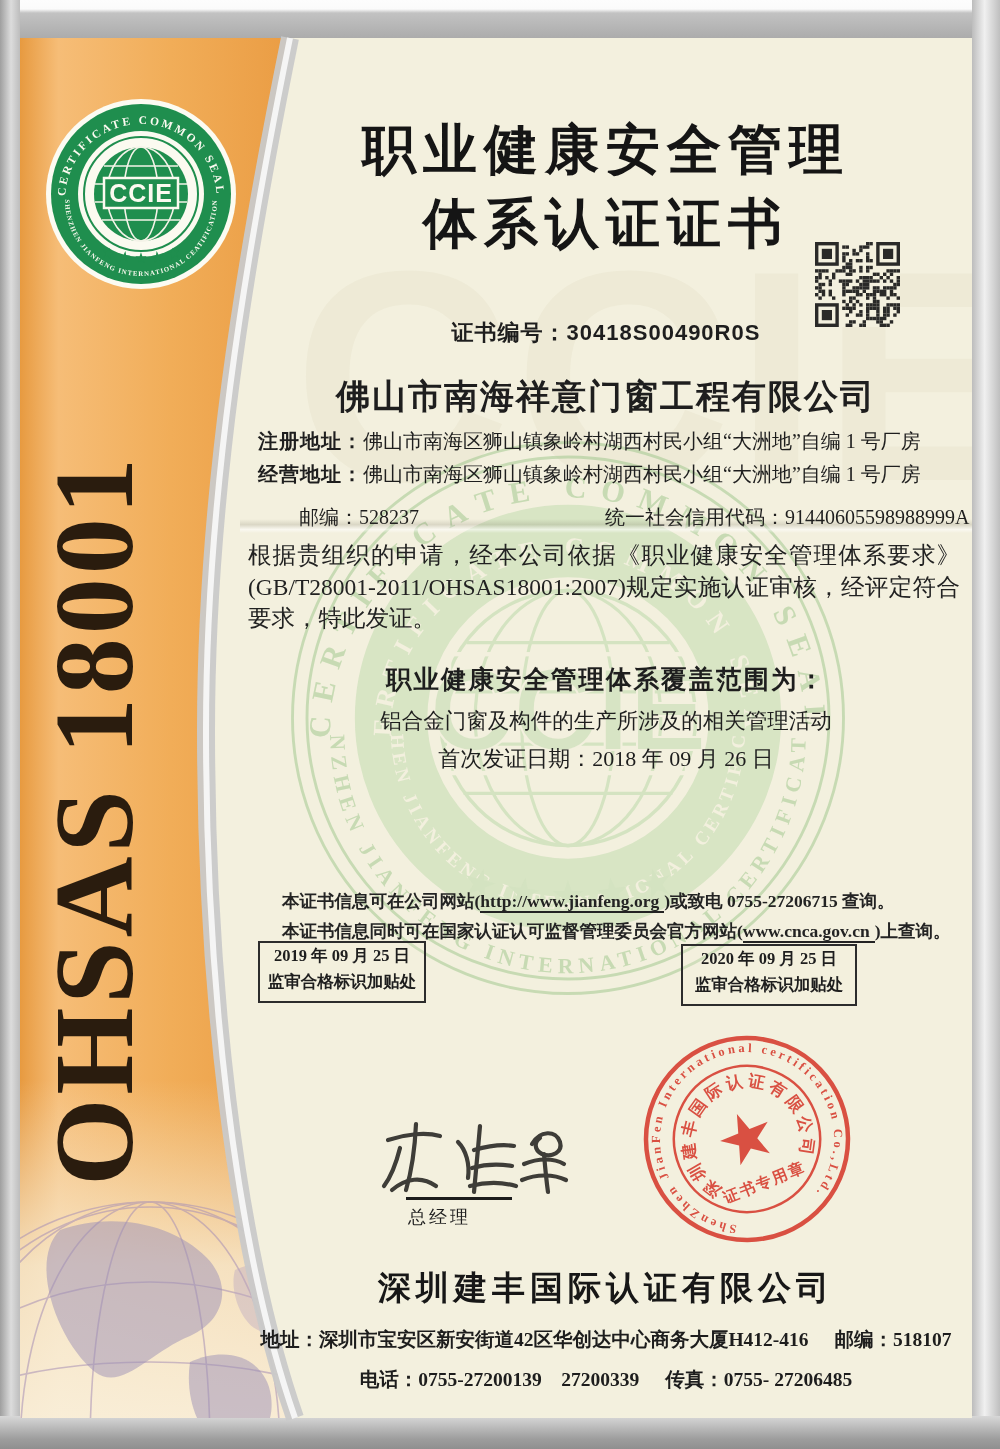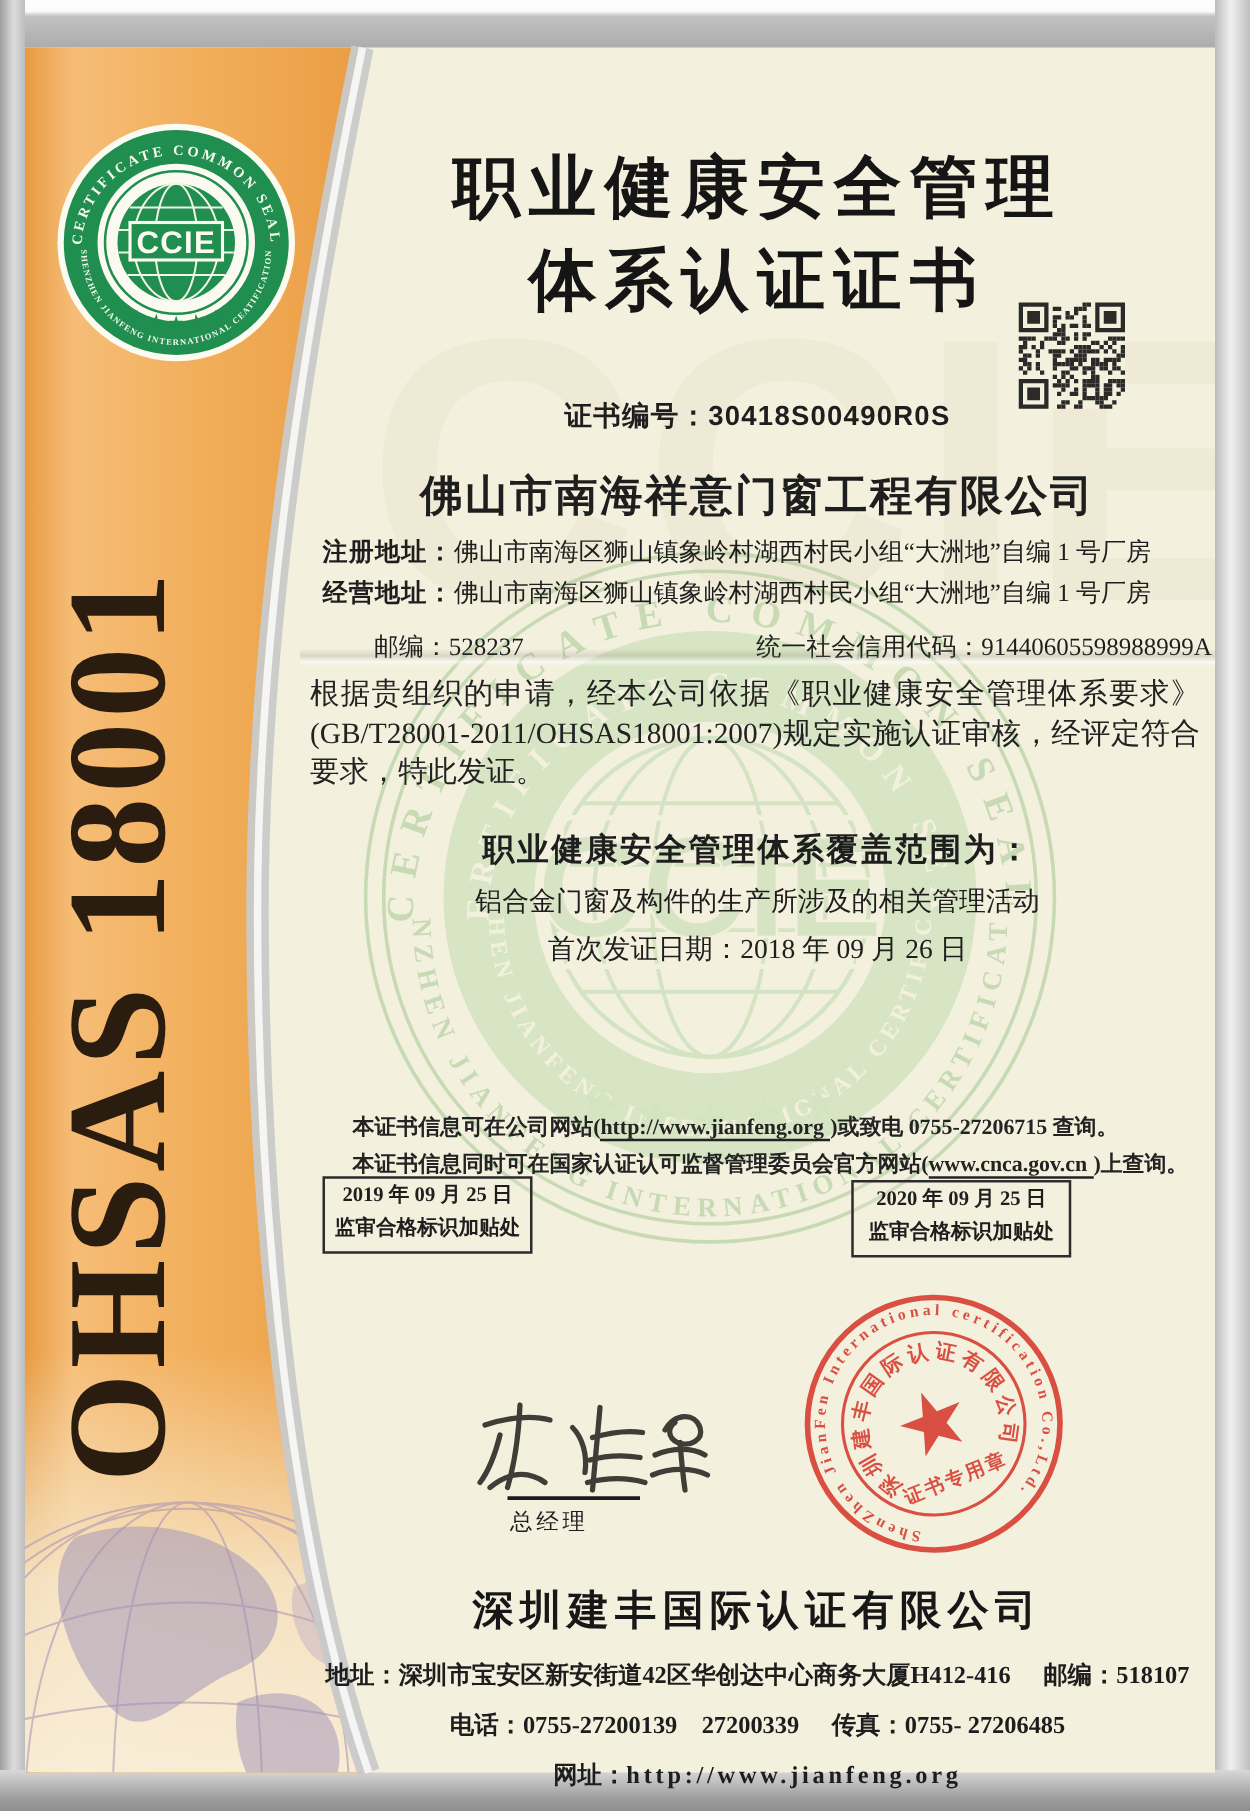--- a/index.html
+++ b/index.html
@@ -466,17 +466,14 @@
   <div class="abs content sigline"></div>
   <div class="abs content role">总经理</div>
 
   <div class="abs content issuer-name ctr">深圳建丰国际认证有限公司</div>
   <div class="abs content issuer-line ctr" style="top:1308px">
     <span>地址：</span><span>深圳市宝安区新安街道42区华创达中心商务大厦H412-416</span><span class="sp"></span><span>邮编：</span><span>518107</span>
   </div>
   <div class="abs content issuer-line ctr" style="top:1348px">
     <span>电话：</span><span>0755-27200139　27200339</span><span class="sp"></span><span>传真：</span><span>0755- 27206485</span>
   </div>
-  <div class="abs content issuer-line ctr" style="top:1388px">
-    <span>网址：</span><span class="websp">http://www.jianfeng.org</span>
-  </div>
 
 </div>
 
 </body></html>

